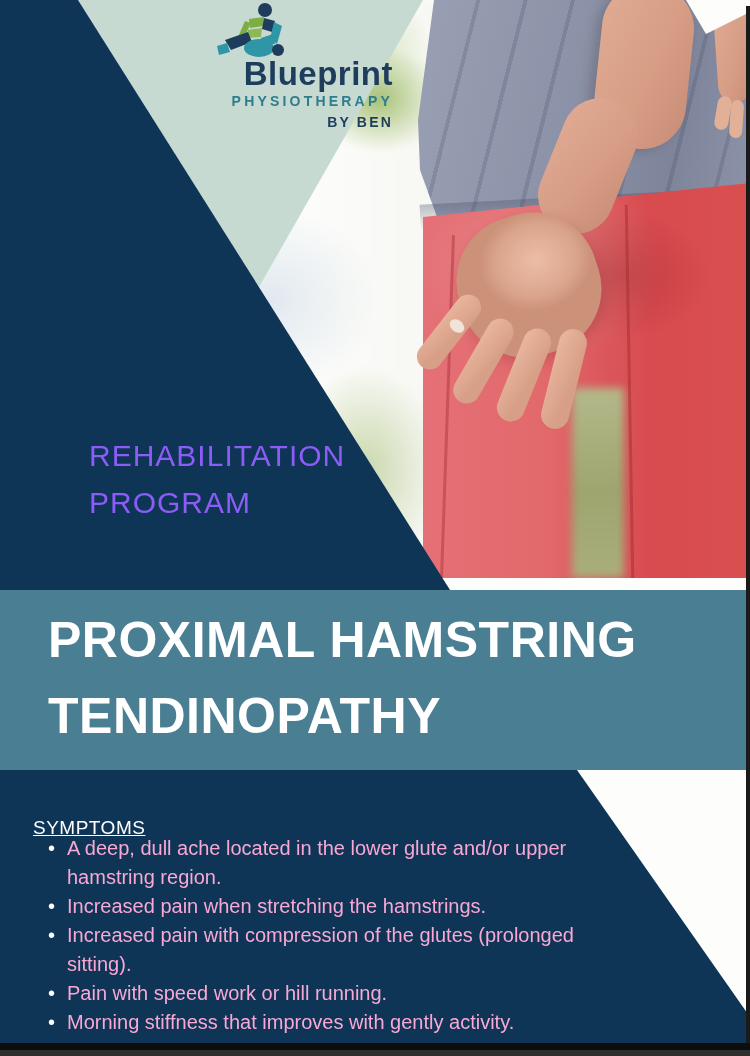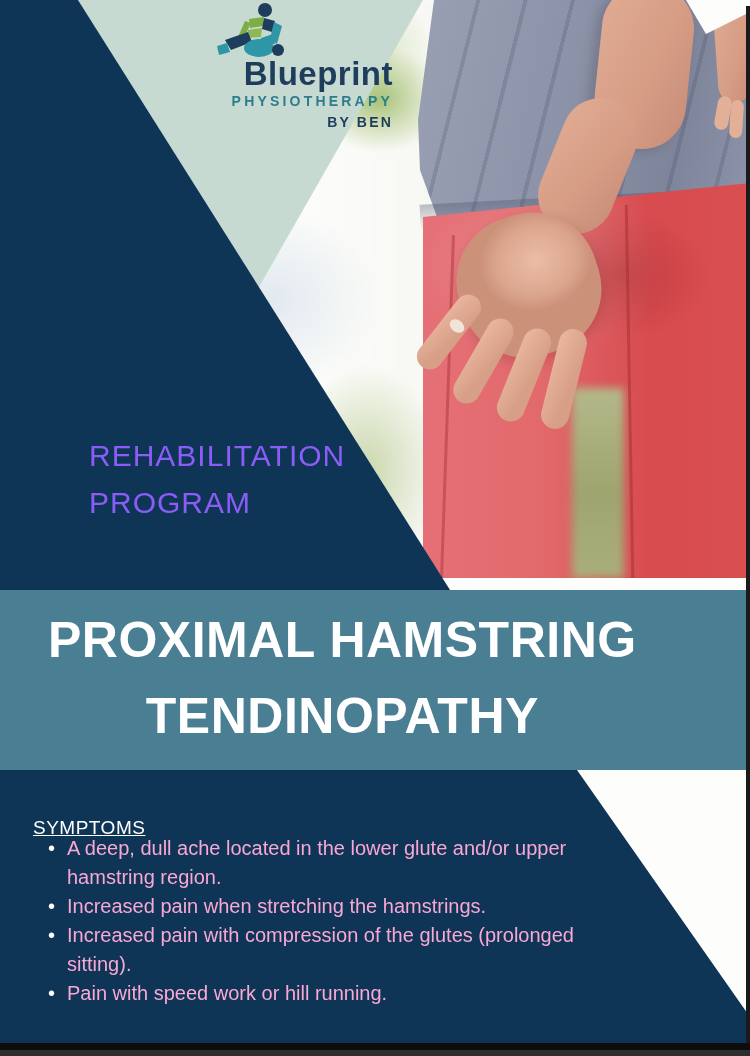--- a/index.html
+++ b/index.html
@@ -95,21 +95,21 @@
   .tagline{ margin-top:3px; font-size:14px; font-weight:700; letter-spacing:3.2px;
     color:var(--logo-teal,#2e7d8c);}
   .byline{ margin-top:5px; font-size:14px; font-weight:700; letter-spacing:2.2px;
     color:var(--logo-navy,#1e3c5c);}
 
   
   .rehab-label{ left:45px; top:432px; z-index:6; color:#8b5cf6;
     font-size:30px; font-weight:500; letter-spacing:1px; line-height:47px;margin-left:44px;}
   .title{ left:48px; top:602px; z-index:8; color:#fff; margin:0;
     font-size:50px; font-weight:800; letter-spacing:.5px; line-height:76px;
-    font-family:"Liberation Sans","DejaVu Sans",sans-serif;text-align:center;}
+    font-family:"Liberation Sans","DejaVu Sans",sans-serif;}
   .symptoms-heading{ left:33px; top:47px; z-index:8; color:#fff;
     font-size:19px; font-weight:500; letter-spacing:.5px;text-decoration:underline;}
   .symptoms-list{ left:42px; top:64px; width:580px; z-index:8; margin:0; padding:0;
     list-style:none; color:#f9a8d4; font-size:20px; line-height:29px;}
   .symptoms-list li{ position:relative; padding-left:25px;}
   .symptoms-list li::before{ content:"•"; position:absolute; left:6px; top:0;
     font-size:20px; color:#fff;}
 
   
   .edge-right{ left:746px; top:6px; width:4px; height:1050px; z-index:9; background:#1a1a1a;}
@@ -177,19 +177,20 @@
     <div>TENDINOPATHY</div>
   </h1>
 
   <div class="abs symptoms-panel">
     <div class="abs symptoms-heading">SYMPTOMS</div>
     <ul class="abs symptoms-list">
       <li>A deep, dull ache located in the lower glute and/or upper hamstring region.</li>
       <li>Increased pain when stretching the hamstrings.</li>
       <li>Increased pain with compression of the glutes (prolonged sitting).</li>
       <li>Pain with speed work or hill running.</li>
+      <li>Morning stiffness that improves with gently activity.</li>
     </ul>
   </div>
 
   <div class="abs edge-right"></div>
   <div class="abs edge-bottom"></div>
 
 </div>
 
 </body></html>

